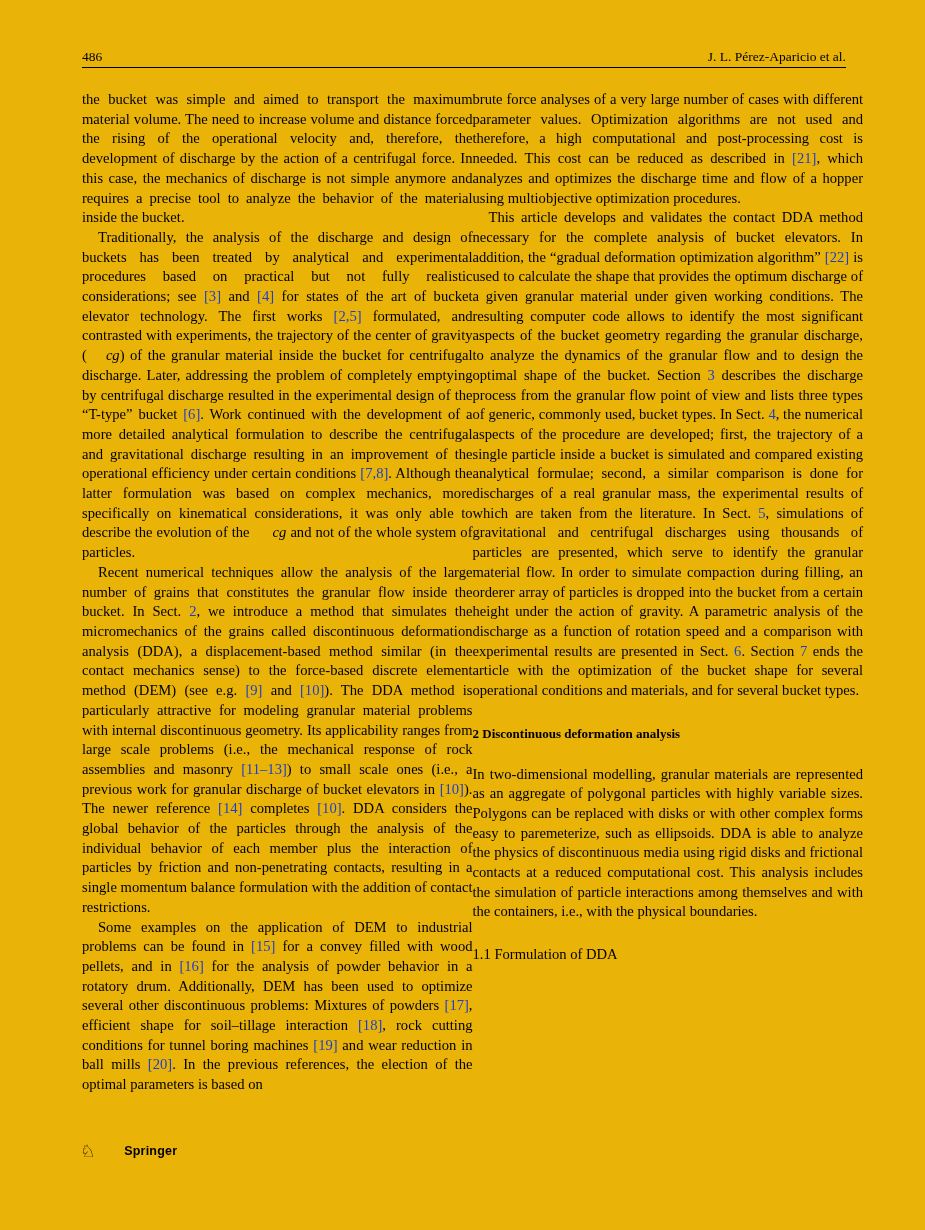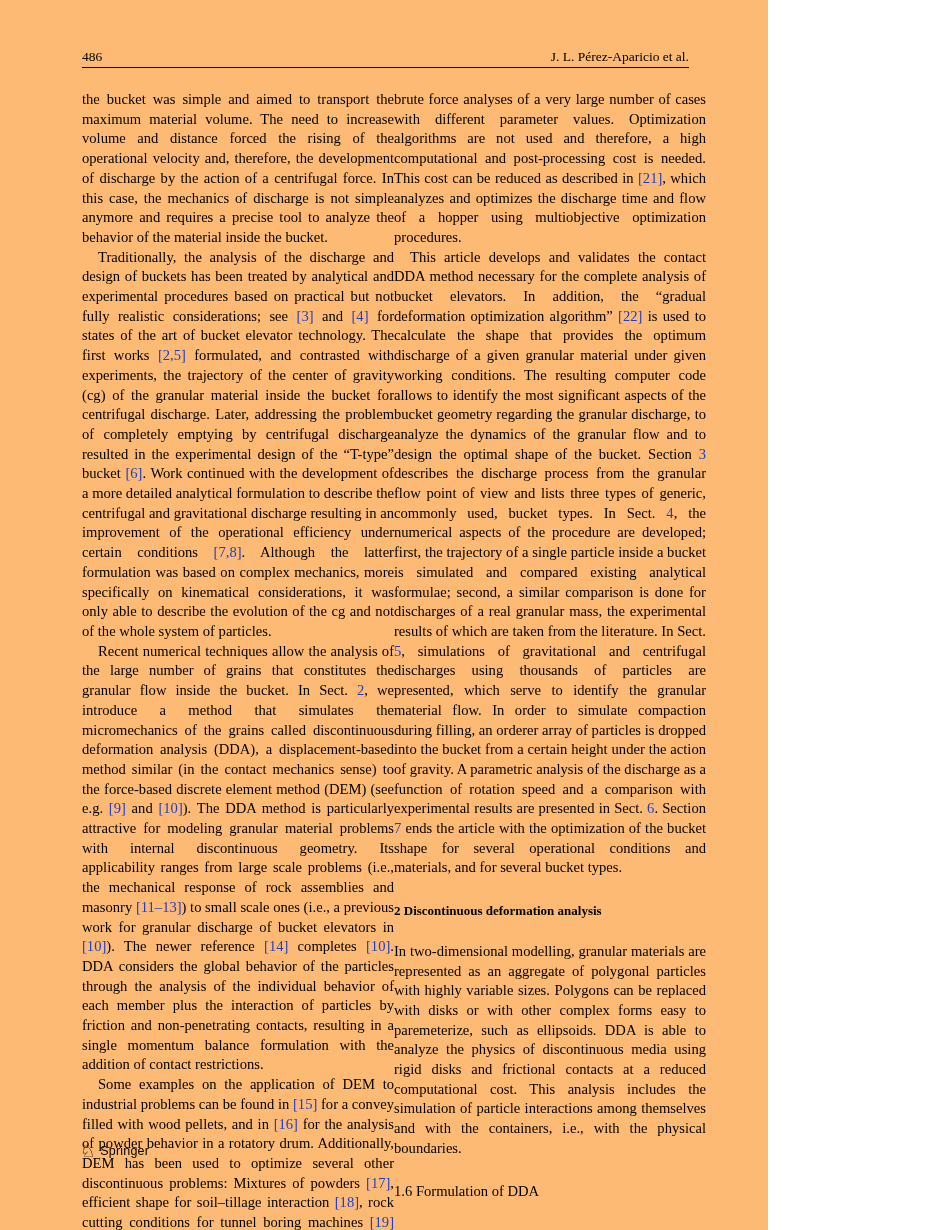--- a/index.html
+++ b/index.html
@@ -2,23 +2,23 @@
 <html lang="en"><head>
 <meta charset="utf-8">
 <style>
   html, body {
     margin: 0;
     padding: 0;
     background: #ffffff;
   }
   .page {
     position: relative;
-    width: 768px;
+    width: 925px;
     height: 1230px;
-    background: #fdba74;
+    background: #eab308;
     font-family: "Liberation Serif", serif;
     color: #000000;
     overflow: hidden;
   }
   .header {
     position: absolute;
     top: 49px;
     left: 82px;
     right: 79px;
     display: flex;
@@ -61,39 +61,42 @@
     margin: 23px 0 21px 0;
     text-align: left;
   }
   .col h3.subheading {
     font-size: 14.6px;
     font-weight: normal;
     margin: 23px 0 20px 0;
     text-align: left;
   }
   .italic {
+    font-style: italic;
+    margin-left: 19px;
   }
   .footer {
     position: absolute;
     left: 80px;
     top: 1142px;
     display: flex;
     align-items: center;
     gap: 5px;
   }
   .logo-glyph {
     font-family: "DejaVu Sans", sans-serif;
     font-size: 17px;
     line-height: 18px;
   }
   .logo-text {
     font-family: "Liberation Sans", sans-serif;
     font-size: 12.5px;
-    font-weight: 400;
+    font-weight: 700;
     letter-spacing: 0.2px;
+    margin-left: 24px;
   }
 </style>
 </head>
 <body>
 
 <div class="page">
 
   <div class="header">
     <span>486</span>
     <span>J. L. Pérez-Aparicio et al.</span>
@@ -106,21 +109,21 @@
         <p class=""><span>the bucket was simple and aimed to transport the maximum material volume. The need to increase volume and distance forced the rising of the operational velocity and, therefore, the development of discharge by the action of a centrifugal force. In this case, the mechanics of discharge is not simple anymore and requires a precise tool to analyze the behavior of the material inside the bucket.</span></p>
         <p class="indent"><span>Traditionally, the analysis of the discharge and design of buckets has been treated by analytical and experimental procedures based on practical but not fully realistic considerations; see </span><span style="color: rgb(28, 62, 206);">[3]</span><span> and </span><span style="color: rgb(28, 62, 206);">[4]</span><span> for states of the art of bucket elevator technology. The first works </span><span style="color: rgb(28, 62, 206);">[2,5]</span><span> formulated, and contrasted with experiments, the trajectory of the center of gravity (</span><span class="italic">cg</span><span>) of the granular material inside the bucket for centrifugal discharge. Later, addressing the problem of completely emptying by centrifugal discharge resulted in the experimental design of the “T-type” bucket </span><span style="color: rgb(28, 62, 206);">[6]</span><span>. Work continued with the development of a more detailed analytical formulation to describe the centrifugal and gravitational discharge resulting in an improvement of the operational efficiency under certain conditions </span><span style="color: rgb(28, 62, 206);">[7,8]</span><span>. Although the latter formulation was based on complex mechanics, more specifically on kinematical considerations, it was only able to describe the evolution of the </span><span class="italic">cg</span><span> and not of the whole system of particles.</span></p>
         <p class="indent"><span>Recent numerical techniques allow the analysis of the large number of grains that constitutes the granular flow inside the bucket. In Sect. </span><span style="color: rgb(28, 62, 206);">2</span><span>, we introduce a method that simulates the micromechanics of the grains called discontinuous deformation analysis (DDA), a displacement-based method similar (in the contact mechanics sense) to the force-based discrete element method (DEM) (see e.g. </span><span style="color: rgb(28, 62, 206);">[9]</span><span> and </span><span style="color: rgb(28, 62, 206);">[10]</span><span>). The DDA method is particularly attractive for modeling granular material problems with internal discontinuous geometry. Its applicability ranges from large scale problems (i.e., the mechanical response of rock assemblies and masonry </span><span style="color: rgb(28, 62, 206);">[11–13]</span><span>) to small scale ones (i.e., a previous work for granular discharge of bucket elevators in </span><span style="color: rgb(28, 62, 206);">[10]</span><span>). The newer reference </span><span style="color: rgb(28, 62, 206);">[14]</span><span> completes </span><span style="color: rgb(28, 62, 206);">[10]</span><span>. DDA considers the global behavior of the particles through the analysis of the individual behavior of each member plus the interaction of particles by friction and non-penetrating contacts, resulting in a single momentum balance formulation with the addition of contact restrictions.</span></p>
         <p class="indent"><span>Some examples on the application of DEM to industrial problems can be found in </span><span style="color: rgb(28, 62, 206);">[15]</span><span> for a convey filled with wood pellets, and in </span><span style="color: rgb(28, 62, 206);">[16]</span><span> for the analysis of powder behavior in a rotatory drum. Additionally, DEM has been used to optimize several other discontinuous problems: Mixtures of powders </span><span style="color: rgb(28, 62, 206);">[17]</span><span>, efficient shape for soil–tillage interaction </span><span style="color: rgb(28, 62, 206);">[18]</span><span>, rock cutting conditions for tunnel boring machines </span><span style="color: rgb(28, 62, 206);">[19]</span><span> and wear reduction in ball mills </span><span style="color: rgb(28, 62, 206);">[20]</span><span>. In the previous references, the election of the optimal parameters is based on</span></p>
       </div>
     <div class="col">
         <p class=""><span>brute force analyses of a very large number of cases with different parameter values. Optimization algorithms are not used and therefore, a high computational and post-processing cost is needed. This cost can be reduced as described in </span><span style="color: rgb(28, 62, 206);">[21]</span><span>, which analyzes and optimizes the discharge time and flow of a hopper using multiobjective optimization procedures.</span></p>
         <p class="indent"><span>This article develops and validates the contact DDA method necessary for the complete analysis of bucket elevators. In addition, the “gradual deformation optimization algorithm” </span><span style="color: rgb(28, 62, 206);">[22]</span><span> is used to calculate the shape that provides the optimum discharge of a given granular material under given working conditions. The resulting computer code allows to identify the most significant aspects of the bucket geometry regarding the granular discharge, to analyze the dynamics of the granular flow and to design the optimal shape of the bucket. Section </span><span style="color: rgb(28, 62, 206);">3</span><span> describes the discharge process from the granular flow point of view and lists three types of generic, commonly used, bucket types. In Sect. </span><span style="color: rgb(28, 62, 206);">4</span><span>, the numerical aspects of the procedure are developed; first, the trajectory of a single particle inside a bucket is simulated and compared existing analytical formulae; second, a similar comparison is done for discharges of a real granular mass, the experimental results of which are taken from the literature. In Sect. </span><span style="color: rgb(28, 62, 206);">5</span><span>, simulations of gravitational and centrifugal discharges using thousands of particles are presented, which serve to identify the granular material flow. In order to simulate compaction during filling, an orderer array of particles is dropped into the bucket from a certain height under the action of gravity. A parametric analysis of the discharge as a function of rotation speed and a comparison with experimental results are presented in Sect. </span><span style="color: rgb(28, 62, 206);">6</span><span>. Section </span><span style="color: rgb(28, 62, 206);">7</span><span> ends the article with the optimization of the bucket shape for several operational conditions and materials, and for several bucket types.</span></p>
         <h2 class="heading">2 Discontinuous deformation analysis</h2>
         <p class=""><span>In two-dimensional modelling, granular materials are represented as an aggregate of polygonal particles with highly variable sizes. Polygons can be replaced with disks or with other complex forms easy to paremeterize, such as ellipsoids. DDA is able to analyze the physics of discontinuous media using rigid disks and frictional contacts at a reduced computational cost. This analysis includes the simulation of particle interactions among themselves and with the containers, i.e., with the physical boundaries.</span></p>
-        <h3 class="subheading">1.6 Formulation of DDA</h3>
+        <h3 class="subheading">1.1 Formulation of DDA</h3>
       </div>
   </div>
 
   <div class="footer">
     <span class="logo-glyph">♘</span>
     <span class="logo-text">Springer</span>
   </div>
 
 </div>
 

